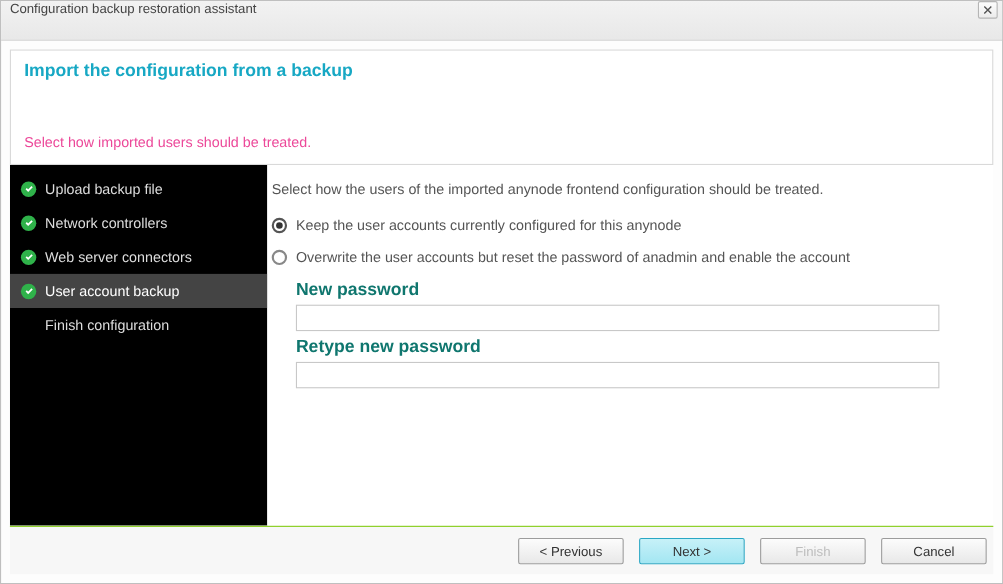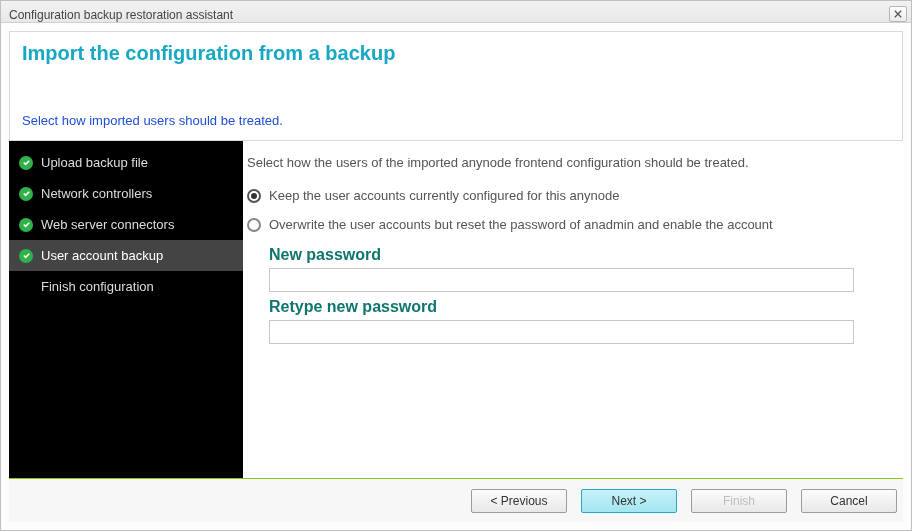--- a/index.html
+++ b/index.html
@@ -12,25 +12,25 @@
   }
   .window {
     width: 912px; height: 531px;
     border: 1px solid #bfbfbf;
     background: #fdfdfd;
     position: relative;
     display: flex;
     flex-direction: column;
   }
   .titlebar {
-    height: 22px;
+    height: 36px;
     background: linear-gradient(#f2f2f2,#e8e8e8);
     border-bottom: 1px solid #cfcfcf;
     display: flex;
-    align-items: flex-end;
+    align-items: flex-start;
     padding: 0 4px 0 8px;
     font-size: 12px;
     color: #444;
   }
   .titlebar .spacer { flex: 1; }
   .close-btn {
     width: 18px; height: 16px;
     border: 1px solid #b5b5b5;
     border-radius: 2px;
     background: linear-gradient(#fdfdfd,#ececec);
@@ -39,26 +39,26 @@
   }
   .close-btn svg { width: 8px; height: 8px; }
   .header-panel {
     margin: 8px 8px 0 8px;
     border: 1px solid #d9d9d9;
     background: #fff;
     padding: 10px 12px 12px 12px;
   }
   .header-title {
     color: #17a8c4;
-    font-size: 20px;
+    font-size: 16px;
     font-weight: bold;
     margin: 0 0 6px 0;
   }
   .header-sub {
-    color: #1d4ed8;
+    color: #ec4899;
     font-size: 13px;
     margin-top: 48px;
   }
   .body-area {
     flex: 1;
     display: flex;
     margin: 0 8px 0 8px;
     overflow: hidden;
   }
   .sidebar {

